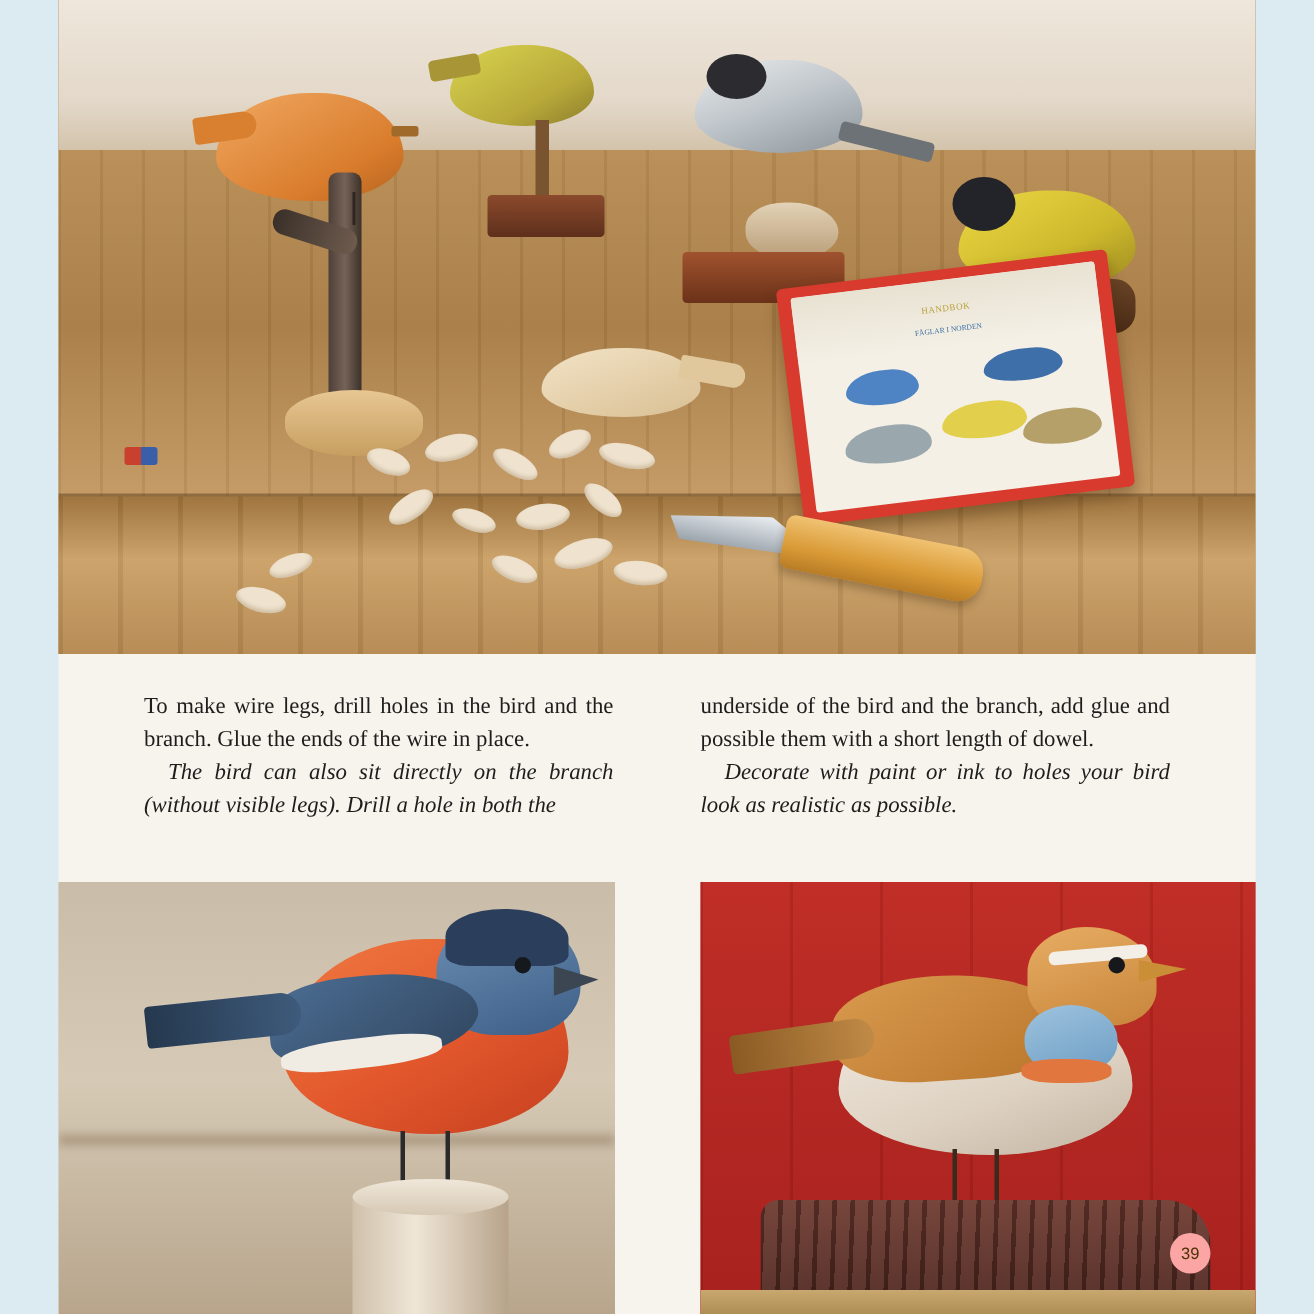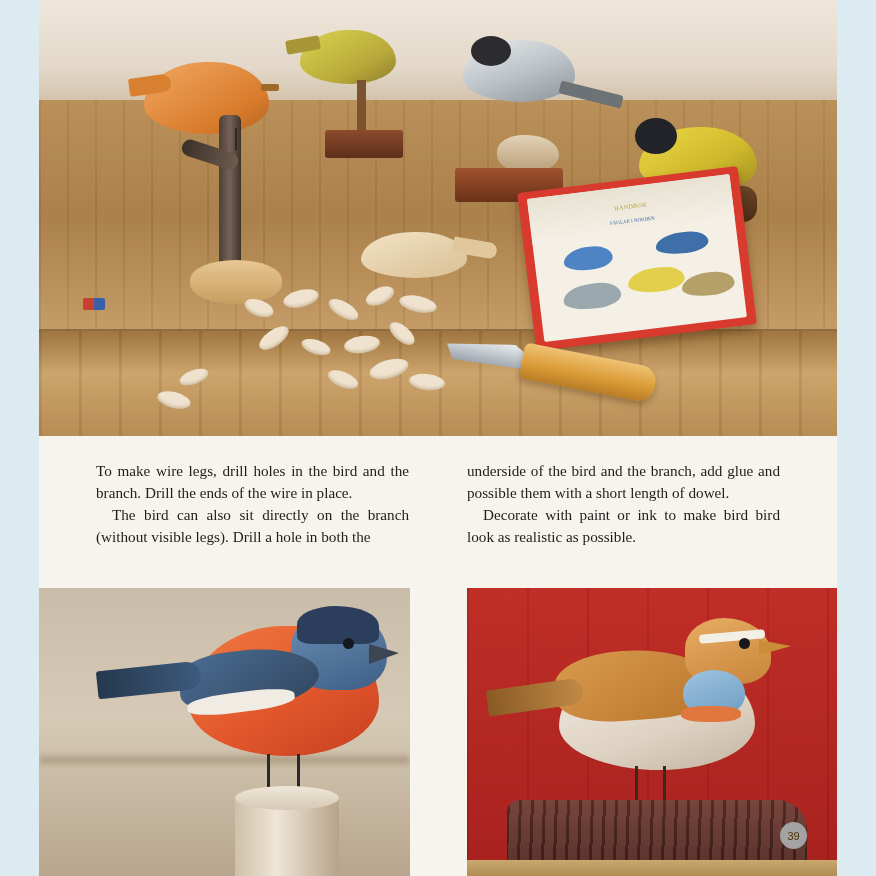--- a/index.html
+++ b/index.html
@@ -150,21 +150,21 @@
     position: absolute;
     top: 24px;
     width: 313px;
     font-size: 15.2px;
     line-height: 22px;
     color: #1d1d1b;
     text-align: justify;
     font-family: "Liberation Serif", serif;
   }
   .col p { margin: 0; }
-  .col p.indent { text-indent: 16px; }
+  .col p.indent { text-indent: 16px; font-style: italic; }
   .col-left { left: 57px; }
   .col-right { left: 428px; }
 
   
   .photo-left {
     position: absolute;
     left: 0;
     top: 588px;
     width: 371px;
     height: 288px;
@@ -193,21 +193,21 @@
       linear-gradient(180deg,#bf2a23,#a61d1a);
   }
 
   .page-number {
     position: absolute;
     right: 30px;
     bottom: 27px;
     width: 27px;
     height: 27px;
     border-radius: 50%;
-    background: #a3a3a3;
+    background: #fca5a5;
     color: #4a3100;
     font-size: 11px;
     font-family: "Liberation Sans", sans-serif;
     display: flex;
     align-items: center;
     justify-content: center;
     z-index: 5;
   }
 </style>
 </head>
@@ -277,26 +277,26 @@
     </div>
 
     <div class="knife-blade"></div>
     <div class="knife-handle"></div>
 
     <div class="sh" style="left:44px;top:298px;width:22px;height:12px;background:linear-gradient(90deg,#c9402f 50%,#3a5fa8 50%);border-radius:2px;"></div>
   </div>
 
   <div class="text-block">
     <div class="col col-left">
-      <p>To make wire legs, drill holes in the bird and the branch. Drill the ends of the wire in place.</p>
+      <p>To make wire legs, drill holes in the bird and the branch. Glue the ends of the wire in place.</p>
       <p class="indent">The bird can also sit directly on the branch (without visible legs). Drill a hole in both the</p>
     </div>
     <div class="col col-right">
       <p>underside of the bird and the branch, add glue and possible them with a short length of dowel.</p>
-      <p class="indent">Decorate with paint or ink to make bird bird look as realistic as possible.</p>
+      <p class="indent">Decorate with paint or ink to holes your bird look as realistic as possible.</p>
     </div>
   </div>
 
   <div class="photo-left">
     <div class="bg-blur-left"></div>
     <div class="sh" style="left:0;top:168px;width:100%;height:8px;background:rgba(120,95,65,0.35);filter:blur(3px);"></div>
 
     <div class="sh bird-body" style="left:150px;top:38px;width:190px;height:130px;background:linear-gradient(150deg,#f07a41,#e2572c 55%,#c6401f);"></div>
     <div class="sh" style="left:252px;top:22px;width:96px;height:80px;background:linear-gradient(160deg,#6d8fb5,#3d5f87);border-radius:52% 58% 44% 44%;"></div>
     <div class="sh" style="left:258px;top:18px;width:82px;height:38px;background:#2b3f5c;border-radius:50% 55% 20% 20%;"></div>

